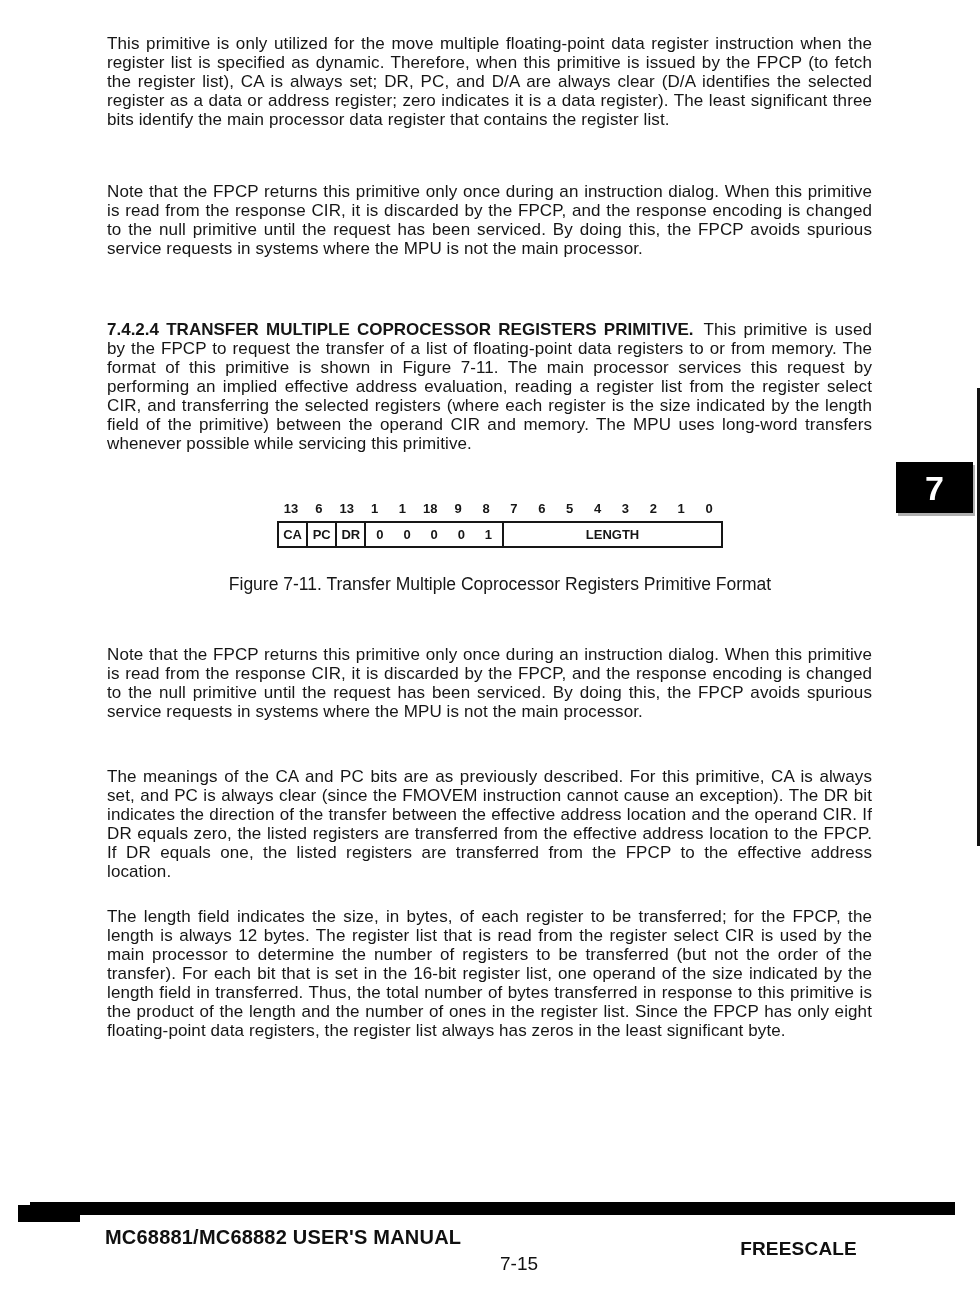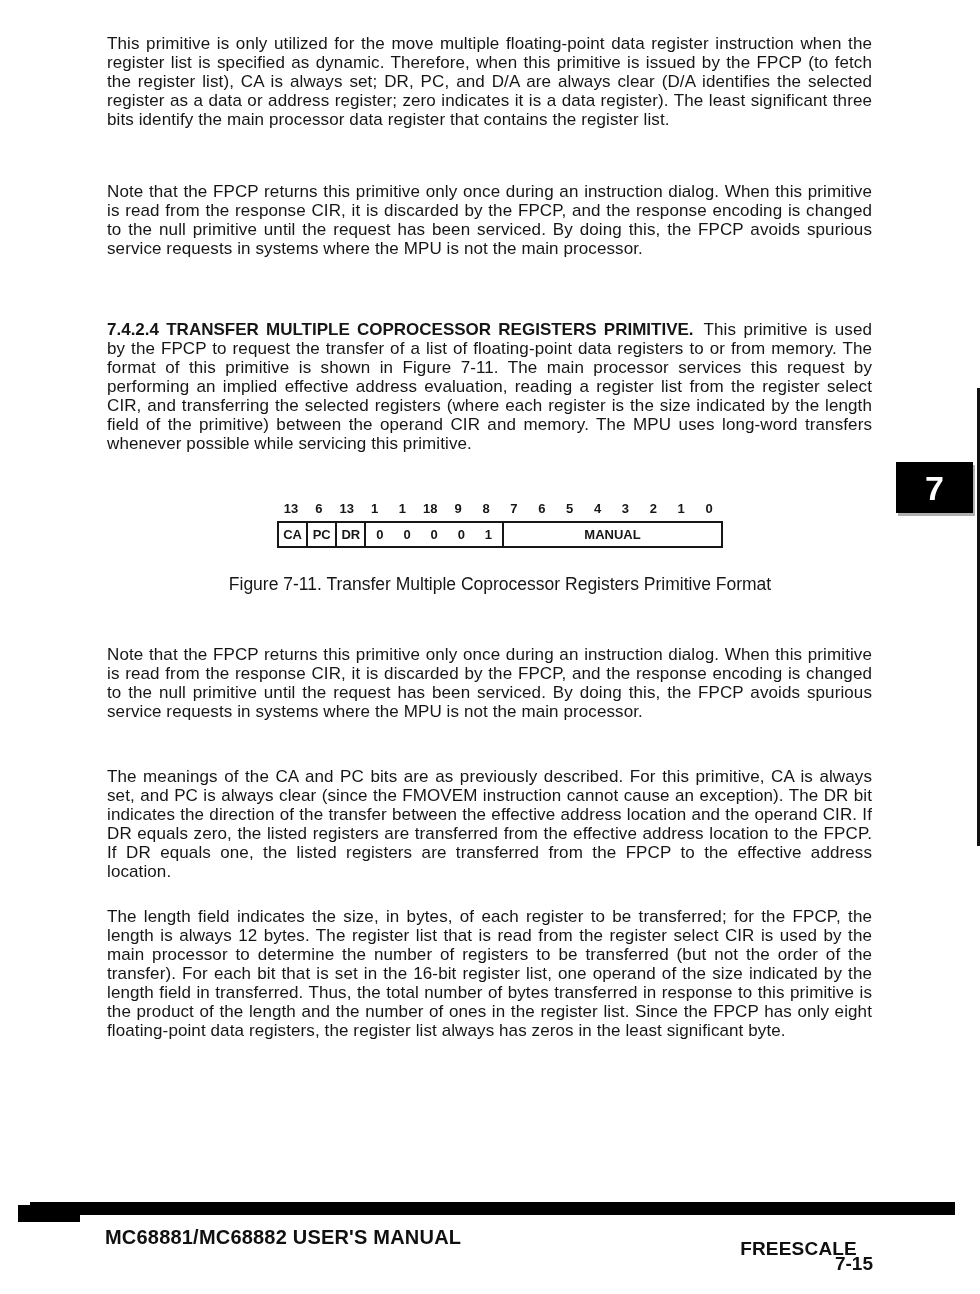--- a/index.html
+++ b/index.html
@@ -60,22 +60,22 @@
   .footer-bar-left{position:absolute;left:18px;top:1205px;width:62px;height:17px;background:#000000;}
   .footer-title{
     position:absolute;left:105px;top:1226px;
     font-weight:bold;font-size:20px;color:#101010;letter-spacing:0.2px;
   }
   .footer-brand{
     position:absolute;left:500px;top:1226px;width:357px;text-align:right;
     font-weight:bold;font-size:19px;color:#101010;letter-spacing:0.2px;margin-top:12px;
   }
   .footer-page{
-    position:absolute;left:516px;top:1253px;width:357px;text-align:right;
-    font-weight:bold;font-size:19px;color:#101010;
+    position:absolute;left:500px;top:1253px;width:357px;
+    font-weight:normal;font-size:19px;color:#101010;
   }
   
   .p1{top:34px;}
   .p2{top:182px;}
   .p3{top:320px;}
   .p4{top:645px;}
   .p5{top:767px;}
   .p6{top:907px;}
   .p7{top:1096px;}
 </style>
@@ -113,21 +113,21 @@
       <div class="cell w1">CA</div>
       <div class="cell w1">PC</div>
       <div class="cell w1">DR</div>
       <div class="cell w5 digits">
         <span>0</span>
         <span>0</span>
         <span>0</span>
         <span>0</span>
         <span>1</span>
       </div>
-      <div class="cell w8">MANUAL</div>
+      <div class="cell w8">LENGTH</div>
     </div>
   </div>
 
   <div class="caption">Figure 7-11. Transfer Multiple Coprocessor Registers Primitive Format</div>
 
   <p class="body-para p4">Note that the FPCP returns this primitive only once during an instruction dialog. When this primitive is read from the response CIR, it is discarded by the FPCP, and the response encoding is changed to the null primitive until the request has been serviced. By doing this, the FPCP avoids spurious service requests in systems where the MPU is not the main processor.</p>
 
   <p class="body-para p5">The meanings of the CA and PC bits are as previously described. For this primitive, CA is always set, and PC is always clear (since the FMOVEM instruction cannot cause an exception). The DR bit indicates the direction of the transfer between the effective address location and the operand CIR. If DR equals zero, the listed registers are transferred from the effective address location to the FPCP. If DR equals one, the listed registers are transferred from the FPCP to the effective address location.</p>
 
   <p class="body-para p6">The length field indicates the size, in bytes, of each register to be transferred; for the FPCP, the length is always 12 bytes. The register list that is read from the register select CIR is used by the main processor to determine the number of registers to be transferred (but not the order of the transfer). For each bit that is set in the 16-bit register list, one operand of the size indicated by the length field in transferred. Thus, the total number of bytes transferred in response to this primitive is the product of the length and the number of ones in the register list. Since the FPCP has only eight floating-point data registers, the register list always has zeros in the least significant byte.</p>

